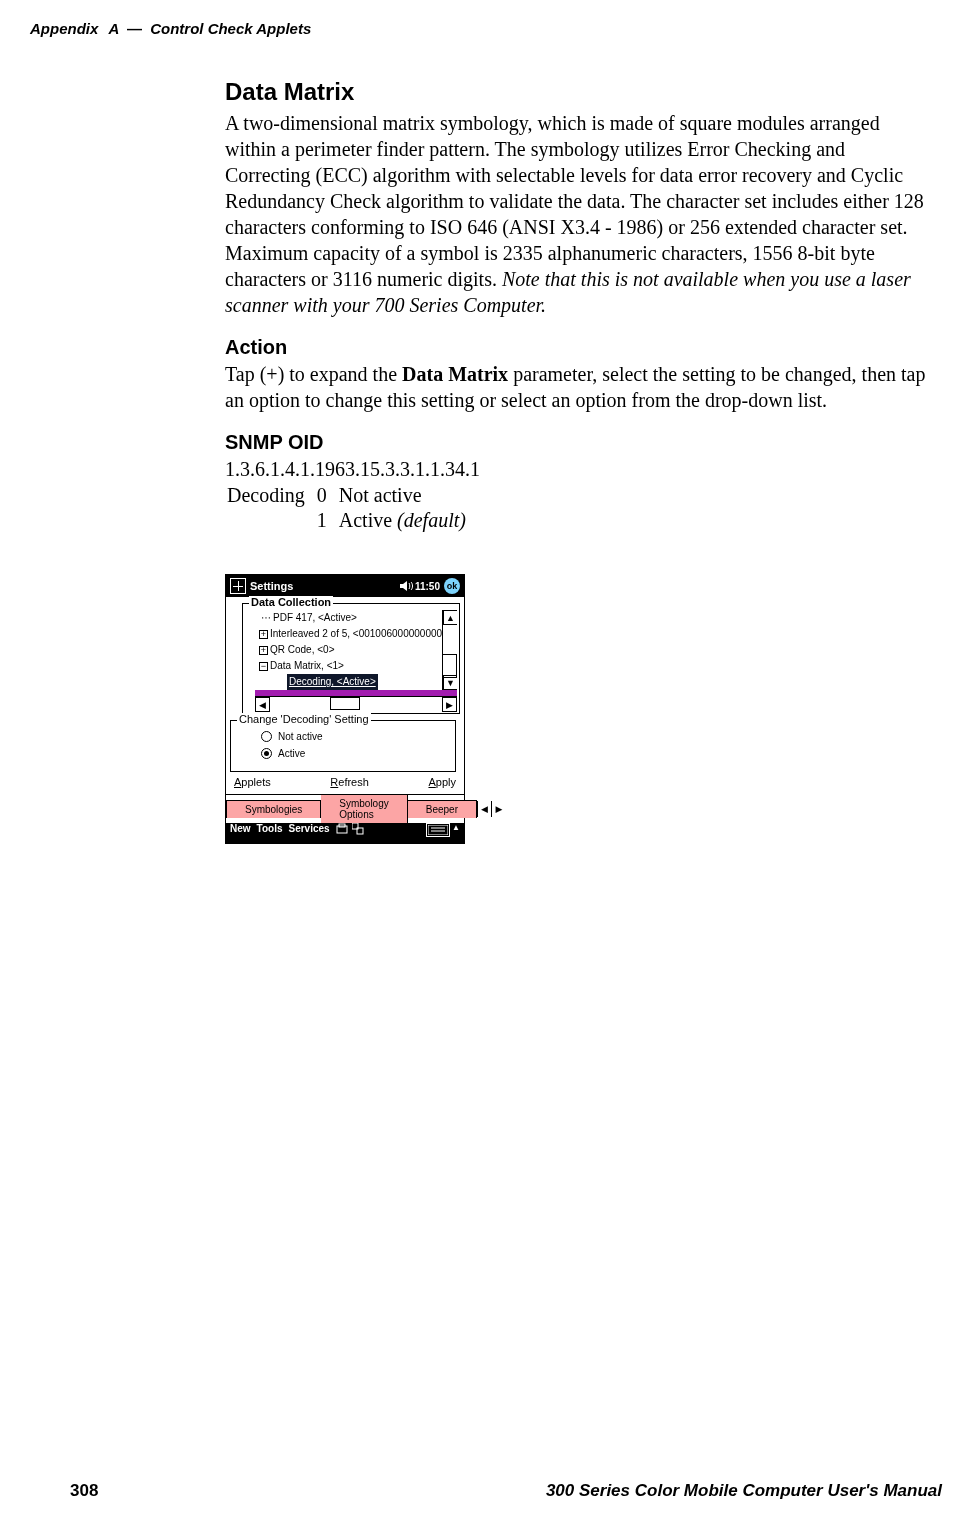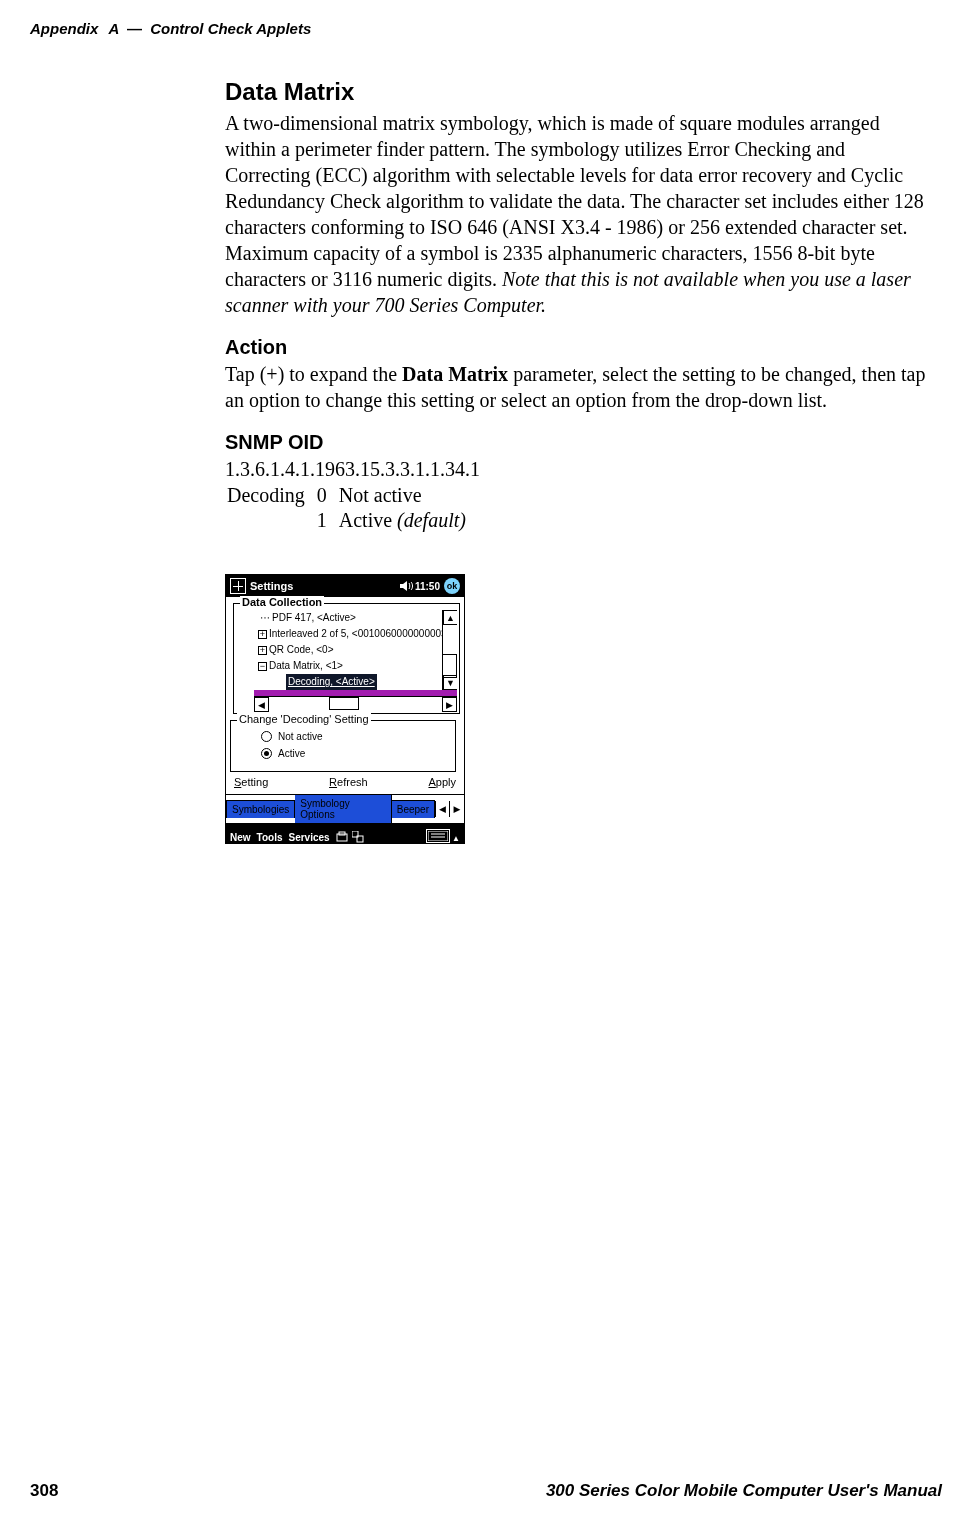--- a/index.html
+++ b/index.html
@@ -53,21 +53,21 @@
     .footer {
       position: absolute;
       bottom: 20px;
       left: 30px;
       right: 30px;
       font-family: Arial, Helvetica, sans-serif;
       font-weight: bold;
       font-style: italic;
       font-size: 17px;
     }
-    .footer .pagenum { float: left; font-style: normal; }
+    .footer .pagenum { float: left; font-style: normal; margin-left: 40px; }
     .footer .doc { float: right; }
     
     .shot {
       margin-top: 40px;
       width: 240px;
       border: 1px solid #000;
       font-family: Tahoma, Arial, sans-serif;
       font-size: 11px;
       background: #fff;
     }
@@ -105,22 +105,22 @@
     .titlebar-icon::after  { left: 7px; top: 2px; width: 1px; height: 10px; }
     .sound-icon {
       width: 14px; height: 14px;
       display: inline-block;
       margin-right: 2px;
       position: relative;
     }
     .sound-icon svg { display: block; }
     .group {
       border: 1px solid #000;
-      margin: 6px 4px 2px 7px;
-      padding: 6px 2px 2px 20px;
+      margin: 6px 4px 2px 16px;
+      padding: 6px 2px 2px 12px;
       position: relative;
     }
     .group-legend {
       position: absolute;
       top: -8px; left: 6px;
       background: #fff;
       padding: 0 2px;
       font-weight: bold;
       font-size: 11px;
     }
@@ -204,42 +204,42 @@
       font-size: 11px;
       padding: 0 2px;
     }
     .underline-first::first-letter { text-decoration: underline; }
     .tabstrip {
       display: flex; align-items: center;
       border-top: 1px solid #000;
       font-size: 10px;
     }
     .tab {
-      padding: 3px 5px;
+      padding: 3px 18px;
       border: 1px solid #000;
       border-bottom: none;
       margin-top: -1px;
-      background: #1d4ed8;
+      background: #fca5a5;
     }
     .tab + .tab { border-left: none; }
     .tab-arrows {
       margin-left: auto;
       display: flex;
       border-left: 1px solid #000;
     }
     .tab-arrows span {
       width: 14px; height: 16px;
       display: flex; align-items: center; justify-content: center;
       border-right: 1px solid #000;
       font-size: 9px;
     }
     .tab-arrows span:last-child { border-right: none; }
     .bottombar {
       background: #000; color: #fff;
-      display: flex; align-items: flex-end;
+      display: flex; align-items: flex-start;
       height: 20px; padding: 0 4px;
       font-size: 10px; font-weight: bold;
     }
     .bottombar .m { margin-right: 6px; }
     .bottombar .spacer { flex: 1; }
     .bottombar .mini-icon {
       width: 12px; height: 12px;
       display: inline-block;
       margin-right: 4px;
     }
@@ -340,21 +340,21 @@
         <span class="radio"></span>
         <span>Not active</span>
       </div>
       <div class="radio-row">
         <span class="radio checked"></span>
         <span>Active</span>
       </div>
     </div>
 
     <div class="btn-row">
-      <span class="link-btn underline-first">Setting</span>
+      <span class="link-btn underline-first">Applets</span>
       <span class="link-btn underline-first">Refresh</span>
       <span class="link-btn underline-first">Apply</span>
     </div>
 
     <div class="tabstrip">
       <span class="tab">Symbologies</span>
       <span class="tab">Symbology Options</span>
       <span class="tab">Beeper</span>
       <span class="tab-arrows">
         <span>◀</span>

